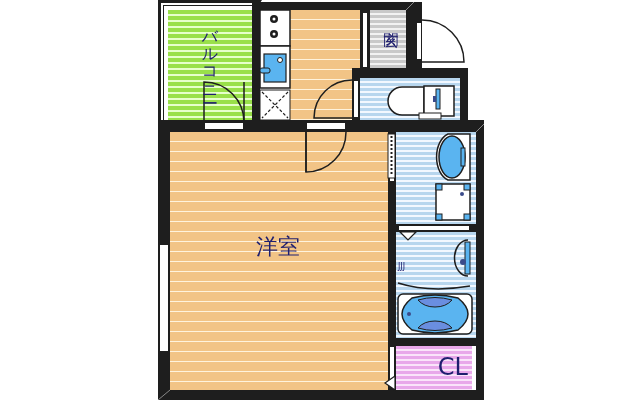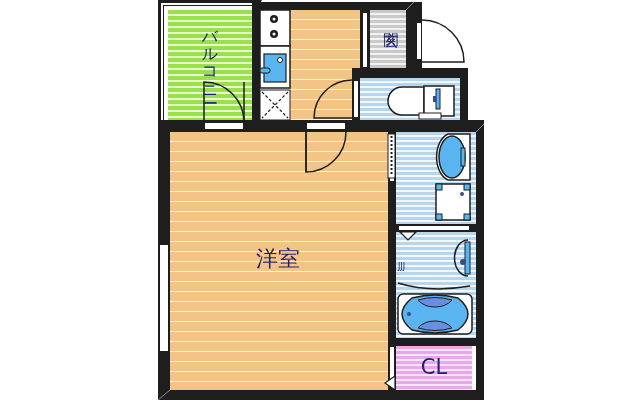--- a/index.html
+++ b/index.html
@@ -148,16 +148,16 @@
 
   <path d="M395 376 L385 383 L395 390 Z" fill="#ffffff" stroke="#1e1e1e" stroke-width="1.2"></path>
 
   <line x1="158" y1="400" x2="170" y2="390" stroke="#888" stroke-width="1"></line>
   <line x1="476" y1="132" x2="484" y2="124" stroke="#888" stroke-width="1"></line>
   <line x1="406" y1="10" x2="414" y2="2" stroke="#888" stroke-width="1"></line>
 </svg>
 
 <div class="label vert" style="left:196px; top:18px; font-size:16px; line-height:20px; width:24px;">バルコニー</div>
 <div class="label vert" style="left:378px; top:20px; font-size:15px; line-height:18px; width:22px;">玄関</div>
-<div class="label" style="left:228px; top:245px; width:100px; font-size:22px; line-height:28px;">
+<div class="label" style="left:228px; top:233px; width:100px; font-size:22px; line-height:28px;">
   <div>洋室</div>
 </div>
-<div class="label" style="left:400px; top:353px; width:68px; font-size:21px; line-height:28px;">CL</div>
+<div class="label" style="left:400px; top:353px; width:68px; font-size:24px; line-height:28px;text-align:right;">CL</div>
 
 </body></html>

